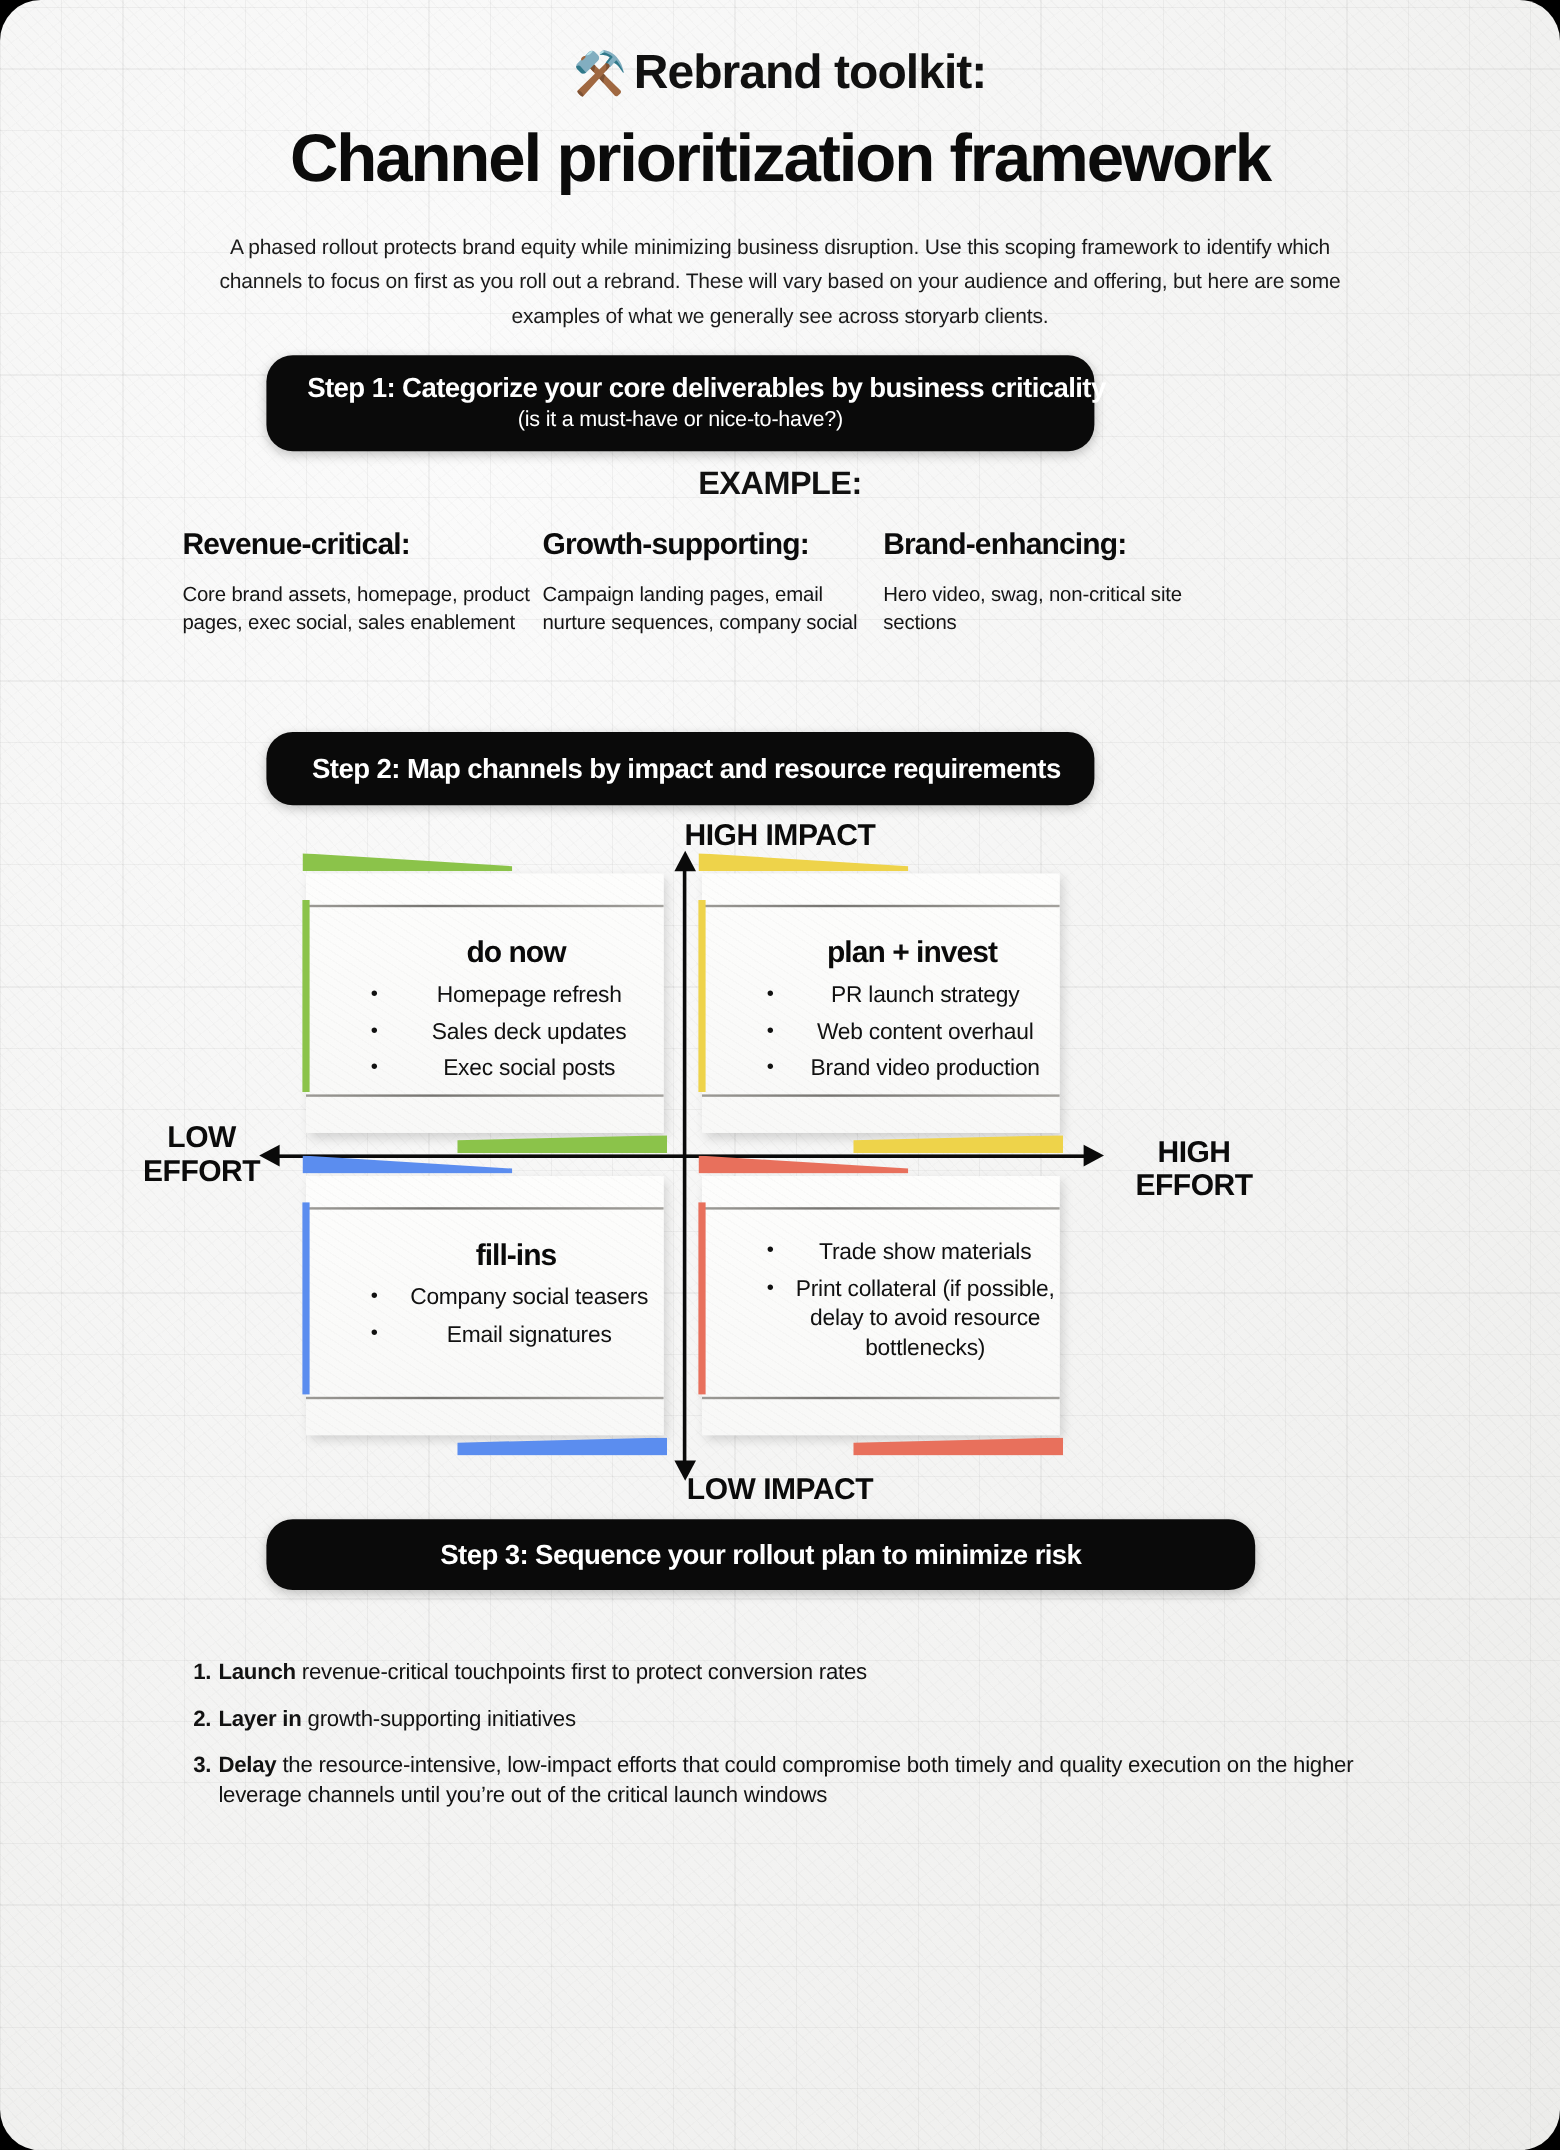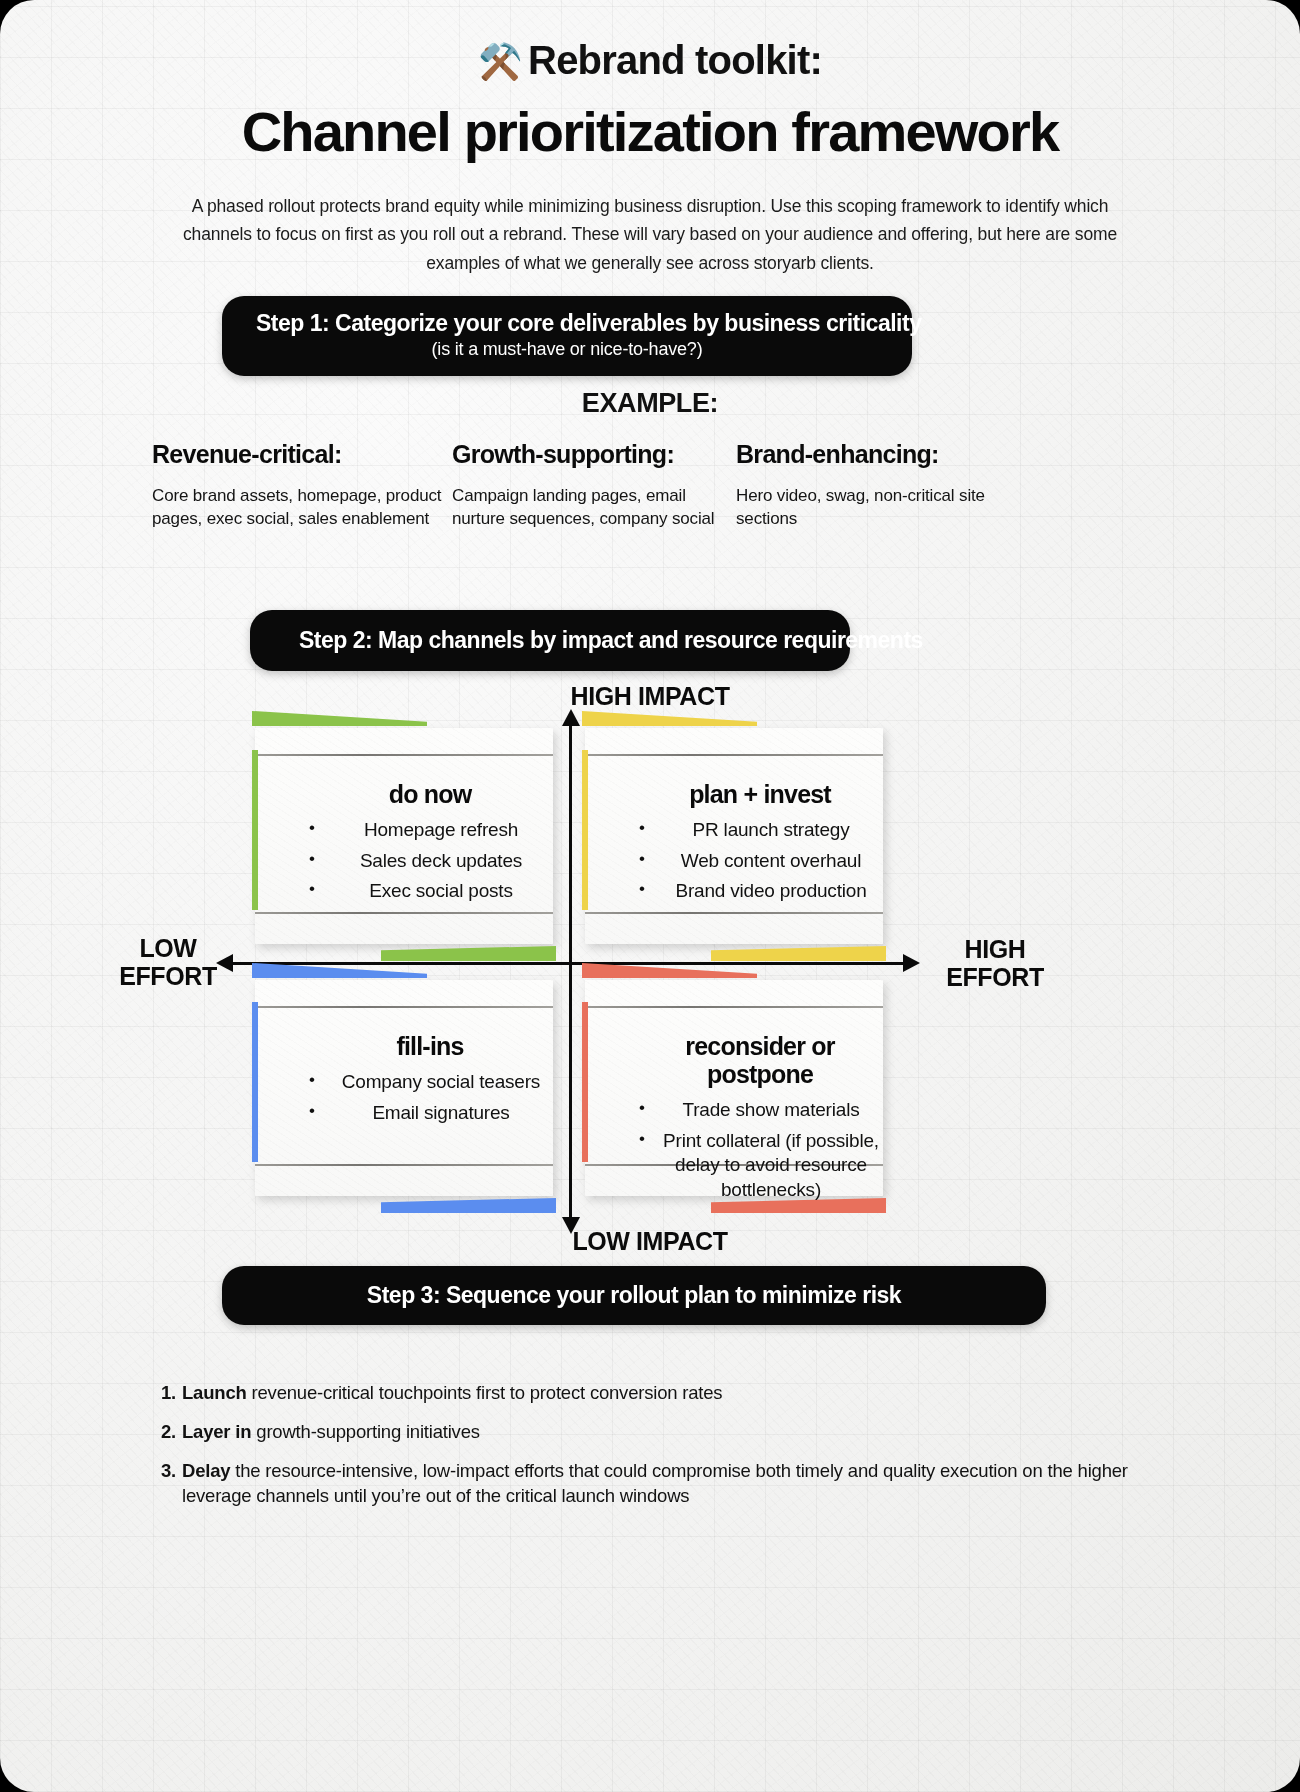--- a/index.html
+++ b/index.html
@@ -84,21 +84,21 @@
     white-space: nowrap;
   }
   .pill .line2 {
     font-size: 18px;
     font-weight: 400;
     margin-top: 2px;
     letter-spacing: -0.2px;
   }
 
   #pill-1 { position: absolute; left: 222px; top: 296px; width: 690px; }
-  #pill-2 { position: absolute; left: 222px; top: 610px; width: 600px; padding: 17px 49px; margin-left: 28px; }
+  #pill-2 { position: absolute; left: 222px; top: 610px; width: 690px; padding: 17px 38px; }
   #pill-3 { position: absolute; left: 222px; top: 1266px; width: 824px; padding: 16px 42px; }
 
   
   .example-label {
     position: absolute; top: 388px; left: 0; width: 1300px;
     text-align: center;
     font-size: 27px;
     font-weight: 700;
     color: #111;
     letter-spacing: -0.4px;
@@ -135,21 +135,21 @@
     font-size: 25px;
     font-weight: 700;
     color: #0b0b0b;
     letter-spacing: -0.4px;
     text-align: center;
     line-height: 1.12;
   }
   #lbl-high-impact { top: 10px; left: 450px; width: 400px; }
   #lbl-low-impact  { top: 555px; left: 450px; width: 400px; }
   #lbl-low-effort  { top: 262px; left: 78px; width: 180px; }
-  #lbl-high-effort { top: 263px; left: 900px; width: 190px; }
+  #lbl-high-effort { top: 274px; left: 900px; width: 190px; }
 
   
   .axis-v, .axis-h { position: absolute; background: #0a0a0a; }
   .axis-v { left: 569px; top: 52px; width: 3px; height: 500px; }
   .axis-h { left: 232px; top: 290px; height: 3px; width: 672px; }
 
   .arrow { position: absolute; width: 0; height: 0; }
   #arrow-up    { left: 562px; top: 37px;  border-left: 9px solid transparent; border-right: 9px solid transparent; border-bottom: 17px solid #0a0a0a; }
   #arrow-down  { left: 562px; top: 545px; border-left: 9px solid transparent; border-right: 9px solid transparent; border-top: 17px solid #0a0a0a; }
   #arrow-left  { left: 216px; top: 282px; border-top: 9px solid transparent; border-bottom: 9px solid transparent; border-right: 17px solid #0a0a0a; }
@@ -348,21 +348,20 @@
       </div>
 
       <div class="qcard" id="q-reconsider">
         <div class="paper"></div>
         <div class="rule top"></div>
         <div class="rule bot"></div>
         <div class="spine" style="background: rgb(232, 112, 92);"></div>
         <div class="wedge-top" style="background: rgb(232, 112, 92); clip-path: polygon(0px 0px, 100% 72%, 100% 100%, 0px 100%);"></div>
         <div class="wedge-bot" style="background: rgb(232, 112, 92); clip-path: polygon(0px 28%, 100% 0px, 100% 100%, 0px 100%);"></div>
         <div class="body">
-          <h4>reconsider or postpone</h4>
           <ul>
             <li>Trade show materials</li>
             <li>Print collateral (if possible, delay to avoid resource bottlenecks)</li>
           </ul>
         </div>
       </div>
     </div>
 
     <div class="pill" id="pill-3">
       <div class="line1">Step 3: Sequence your rollout plan to minimize risk</div>

